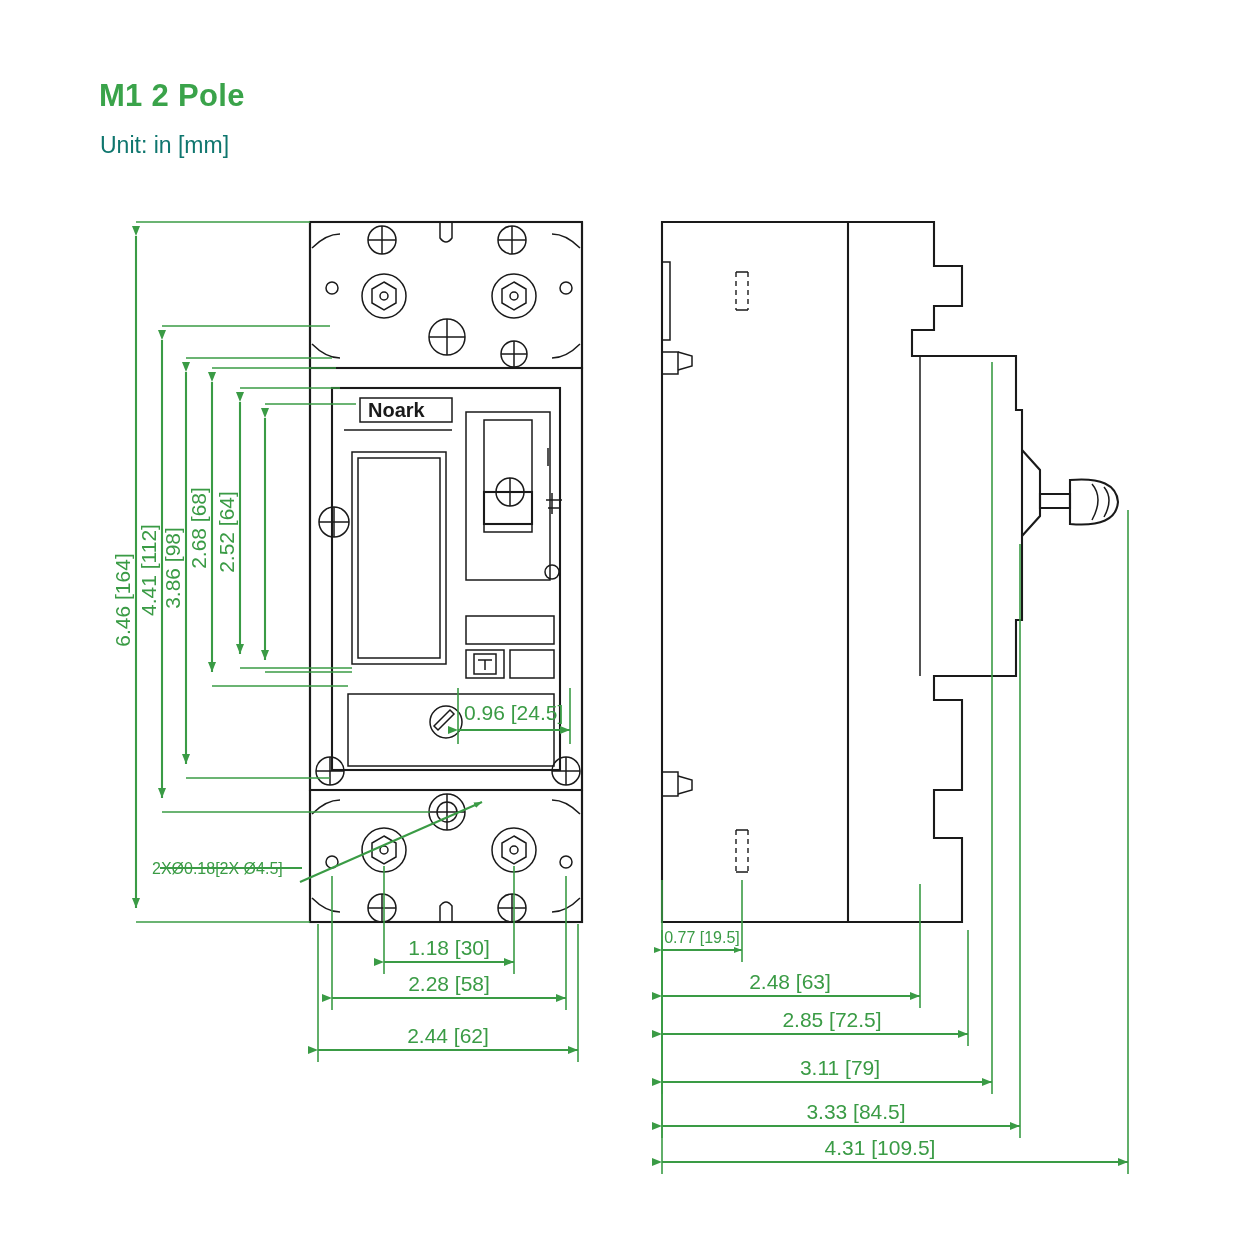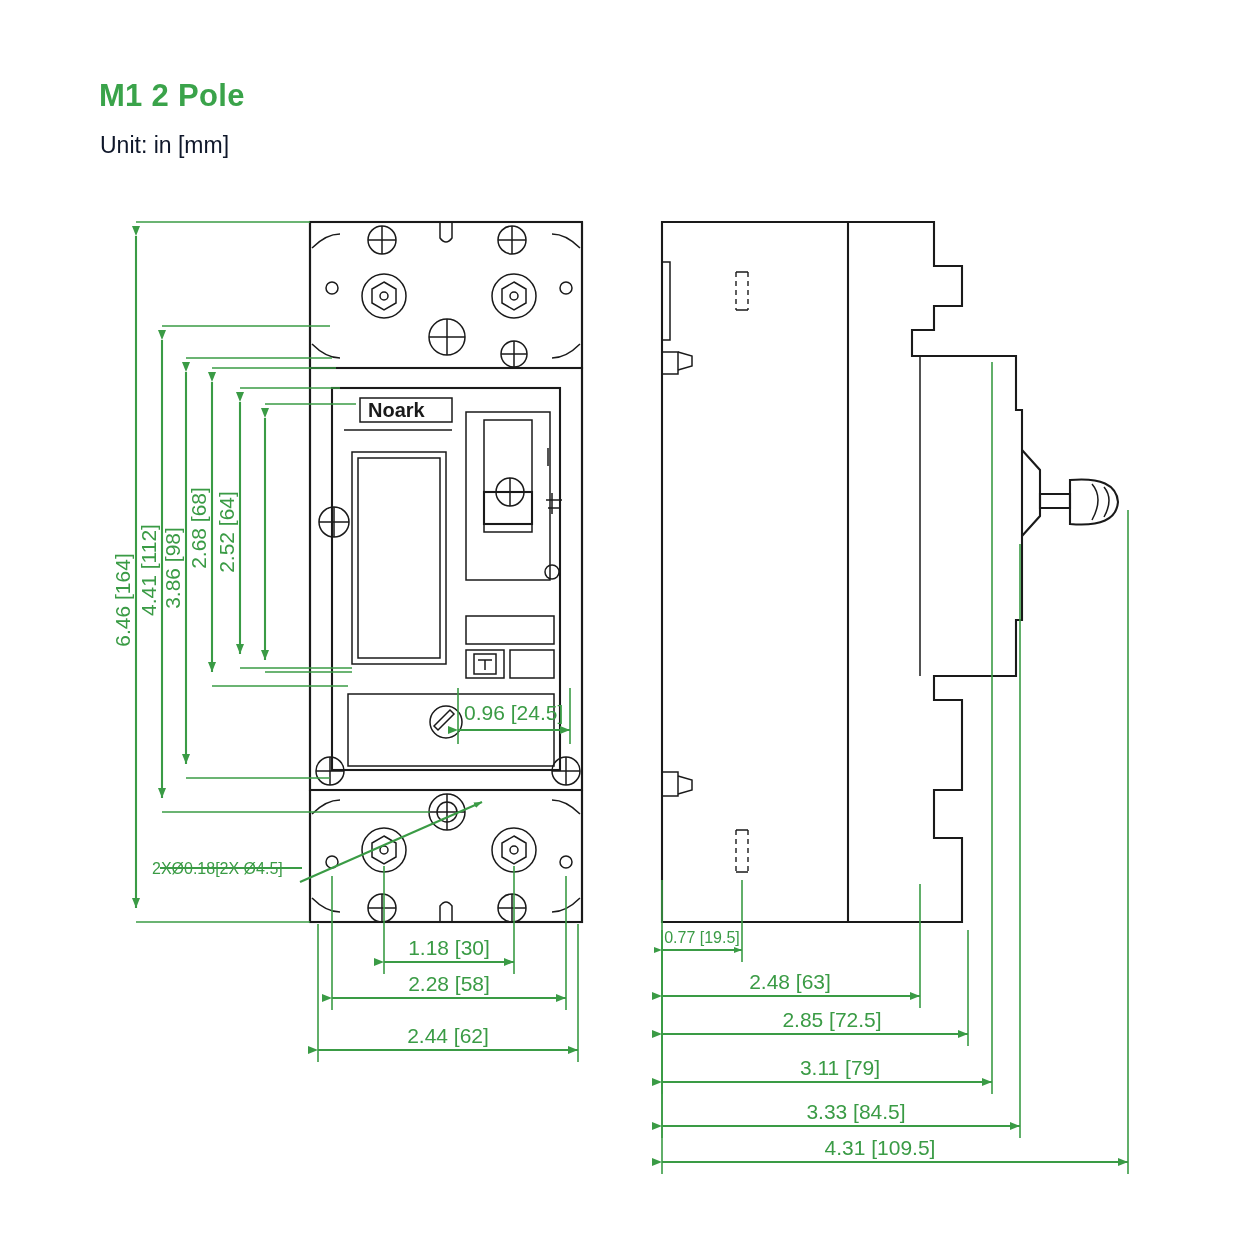--- a/index.html
+++ b/index.html
@@ -26,21 +26,21 @@
     font-size: 31px;
     font-weight: bold;
     color: #3aa34a;
     letter-spacing: 0.3px;
   }
   #unit {
     position: absolute;
     left: 100px;
     top: 132px;
     font-size: 23px;
-    color: #0f172a;
+    color: #0f766e;
   }
   svg#drawing {
     position: absolute;
     left: 0;
     top: 0;
   }
   .blk { fill: none; stroke: #1a1a1a; stroke-width: 2.1; }
   .blk-thin { fill: none; stroke: #1a1a1a; stroke-width: 1.5; }
   .grn { fill: none; stroke: #3a9b45; stroke-width: 2.1; }
   .grn-thin { fill: none; stroke: #3a9b45; stroke-width: 1.6; }

